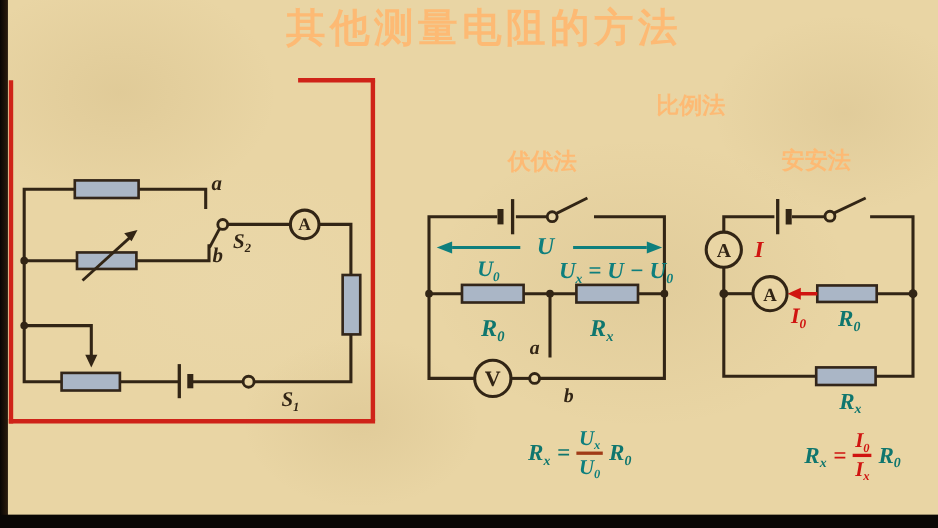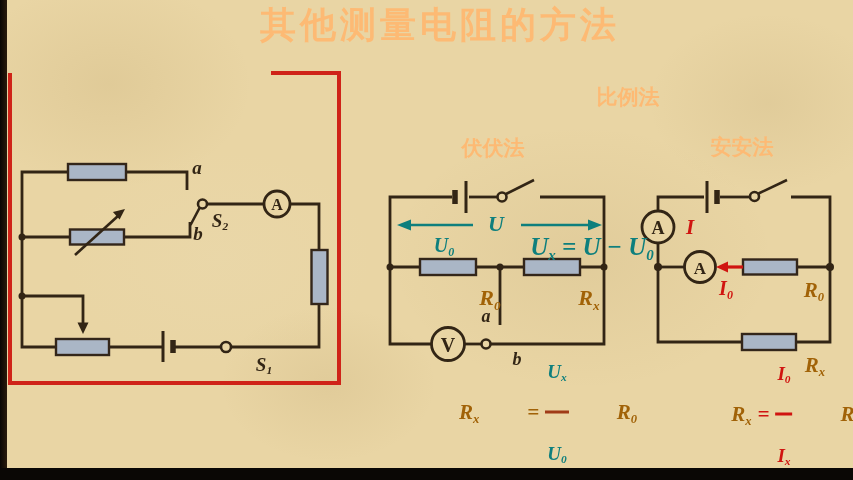--- a/index.html
+++ b/index.html
@@ -32,24 +32,24 @@
   .red-head{fill:#d01410;}
   .ink-head{fill:#322515;}
   .lbl{position:absolute;z-index:3;transform:translate(-50%,-50%);white-space:nowrap;
        font-family:"Liberation Serif",serif;font-style:italic;font-weight:bold;
        color:#322515;line-height:1;}
   .lbl sub{font-size:60%;line-height:0;vertical-align:-0.35em;}
   .cjk{font-family:"Liberation Sans",sans-serif;font-style:normal;font-weight:bold;color:#fdba74;}
   .upright{font-style:normal;}
   .teal{color:#0e7f7d;}
   .red{color:#d01410;}
-  .brred{color:#a16207;margin-left:42px;}
+  .brred{color:#0f766e;}
   .title{font-size:36px;letter-spacing:4px;}
   .formula{display:flex;align-items:center;gap:6px;}
-  .frac{display:flex;flex-direction:column;align-items:center;line-height:1;gap:28px;}
+  .frac{display:flex;flex-direction:column;align-items:center;line-height:1;}
   .frac .bar{height:3px;align-self:stretch;margin:2px 0;}
   .frac .num,.frac .den{font-size:19px;padding:0 2px;}
   .f-main{font-size:21px;}
 </style>
 </head>
 <body>
 
 <div class="stage">
   <div class="paper"></div>
   <div class="edge-left"></div>
@@ -137,21 +137,21 @@
   <div class="lbl cjk" style="left:742px;top:146px;font-size:21px;">安安法</div>
 
   <div class="lbl" style="left:197px;top:167px;font-size:19px;">a</div>
   <div class="lbl" style="left:220px;top:220px;font-size:19px;"><span>S</span><sub>2</sub></div>
   <div class="lbl" style="left:198px;top:233px;font-size:19px;">b</div>
   <div class="lbl upright" style="left:277px;top:204.5px;font-size:16px;">A</div>
   <div class="lbl" style="left:264px;top:364px;font-size:19px;text-align:right;"><span>S</span><sub>1</sub></div>
 
   <div class="lbl teal" style="left:496px;top:224px;font-size:22px;">U</div>
   <div class="lbl teal" style="left:444px;top:245px;font-size:20px;"><span>U</span><sub>0</sub></div>
-  <div class="lbl teal" style="left:592px;top:246px;font-size:25px;font-style:italic;"><span>U</span><sub>x</sub><span> = U − U</span><sub>0</sub></div>
+  <div class="lbl teal" style="left:560px;top:246px;font-size:21px;font-style:italic;"><span>U</span><sub>x</sub><span> = U − U</span><sub>0</sub></div>
   <div class="lbl brred" style="left:448px;top:298px;font-size:22px;"><span>R</span><sub>0</sub></div>
   <div class="lbl brred" style="left:547px;top:298px;font-size:22px;"><span>R</span><sub>x</sub></div>
   <div class="lbl" style="left:486px;top:316px;font-size:18px;">a</div>
   <div class="lbl upright" style="left:448px;top:344.5px;font-size:20px;">V</div>
   <div class="lbl" style="left:517px;top:359px;font-size:18px;">b</div>
   <div class="lbl formula" style="left:527px;top:412px;">
     <span class="f-main brred"><span>R</span><sub>x</sub></span>
     <span class="f-main brred">=</span>
     <span class="frac">
       <span class="num teal"><span>U</span><sub>x</sub></span>

